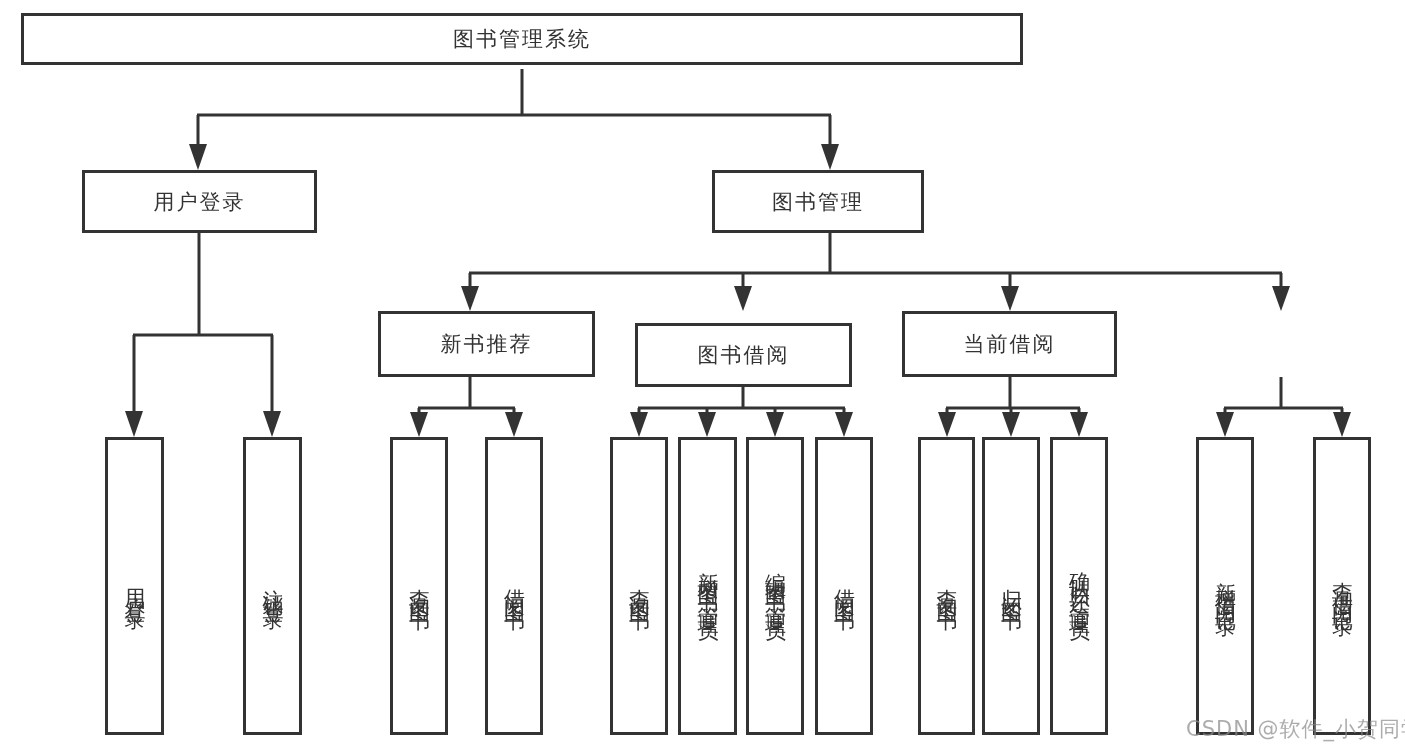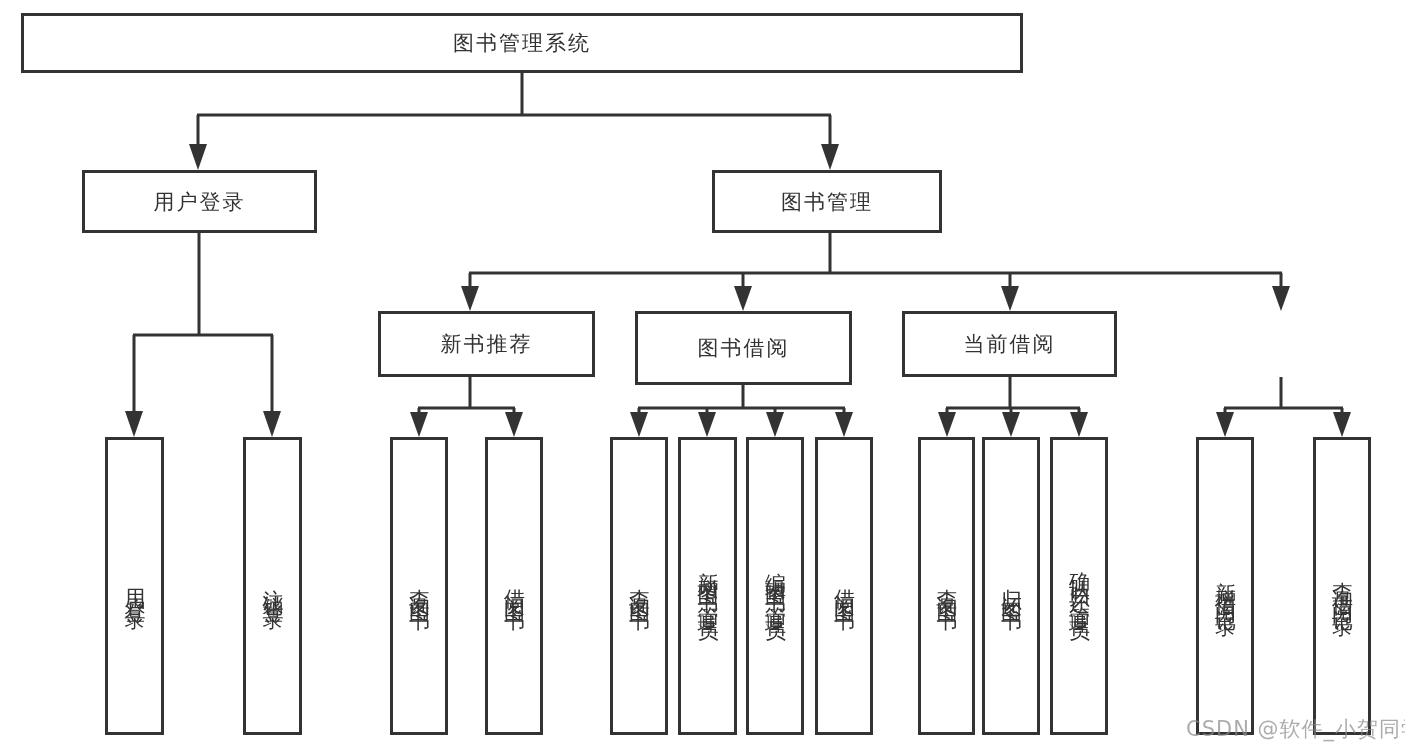--- a/index.html
+++ b/index.html
@@ -68,35 +68,35 @@
       <polygon points="766,412 784,412 775,437"></polygon>
       <polygon points="835,412 853,412 844,437"></polygon>
       <polygon points="938,412 956,412 947,437"></polygon>
       <polygon points="1002,412 1020,412 1011,437"></polygon>
       <polygon points="1070,412 1088,412 1079,437"></polygon>
       <polygon points="1216,412 1234,412 1225,437"></polygon>
       <polygon points="1333,412 1351,412 1342,437"></polygon>
     </g>
   </svg>
 
-  <div class="box" style="left:21px; top:13px; width:1002px; height:60px;">
+  <div class="box" style="left:21px; top:13px; width:1002px; height:52px;">
     <span class="hlabel">图书管理系统</span>
   </div>
 
   <div class="box" style="left:82px; top:170px; width:235px; height:63px;">
     <span class="hlabel">用户登录</span>
   </div>
-  <div class="box" style="left:712px; top:170px; width:230px; height:63px;">
+  <div class="box" style="left:712px; top:170px; width:212px; height:63px;">
     <span class="hlabel">图书管理</span>
   </div>
 
   <div class="box" style="left:378px; top:311px; width:217px; height:66px;">
     <span class="hlabel">新书推荐</span>
   </div>
-  <div class="box" style="left:635px; top:311px; width:217px; height:74px;align-items:center;">
+  <div class="box" style="left:635px; top:323px; width:217px; height:64px;align-items:center;">
     <span class="hlabel">图书借阅</span>
   </div>
   <div class="box" style="left:902px; top:311px; width:215px; height:66px;">
     <span class="hlabel">当前借阅</span>
   </div>
 
   <div class="box leaf" style="left:105px; top:437px; width:59px; height:298px;">
     <span class="vlabel">用户登录</span>
   </div>
   <div class="box leaf" style="left:243px; top:437px; width:59px; height:298px;">

